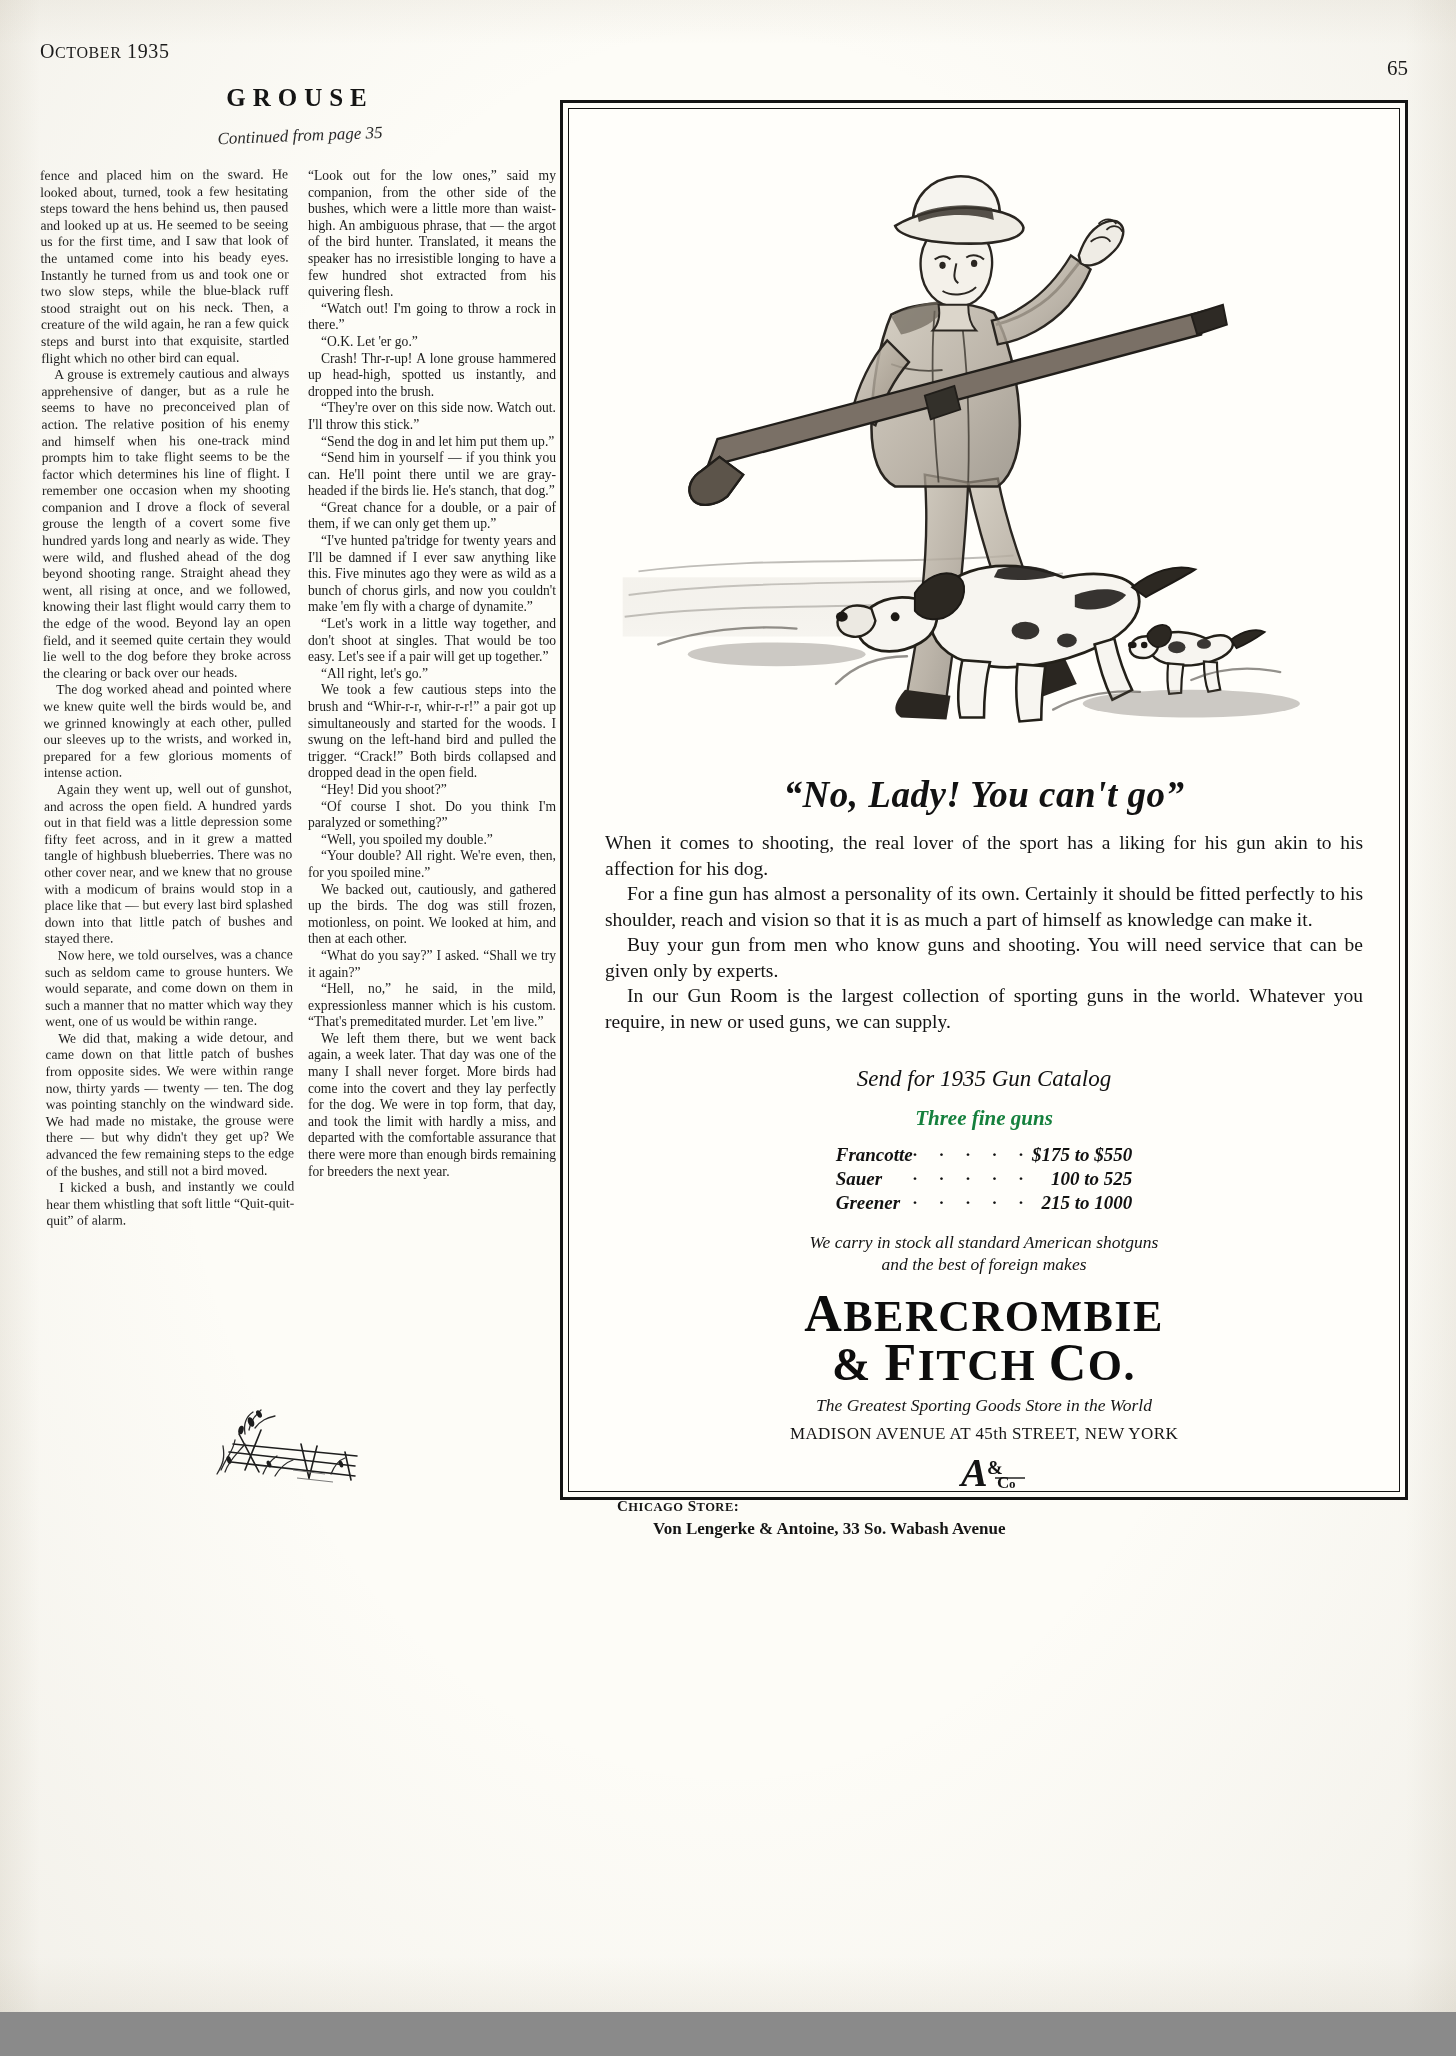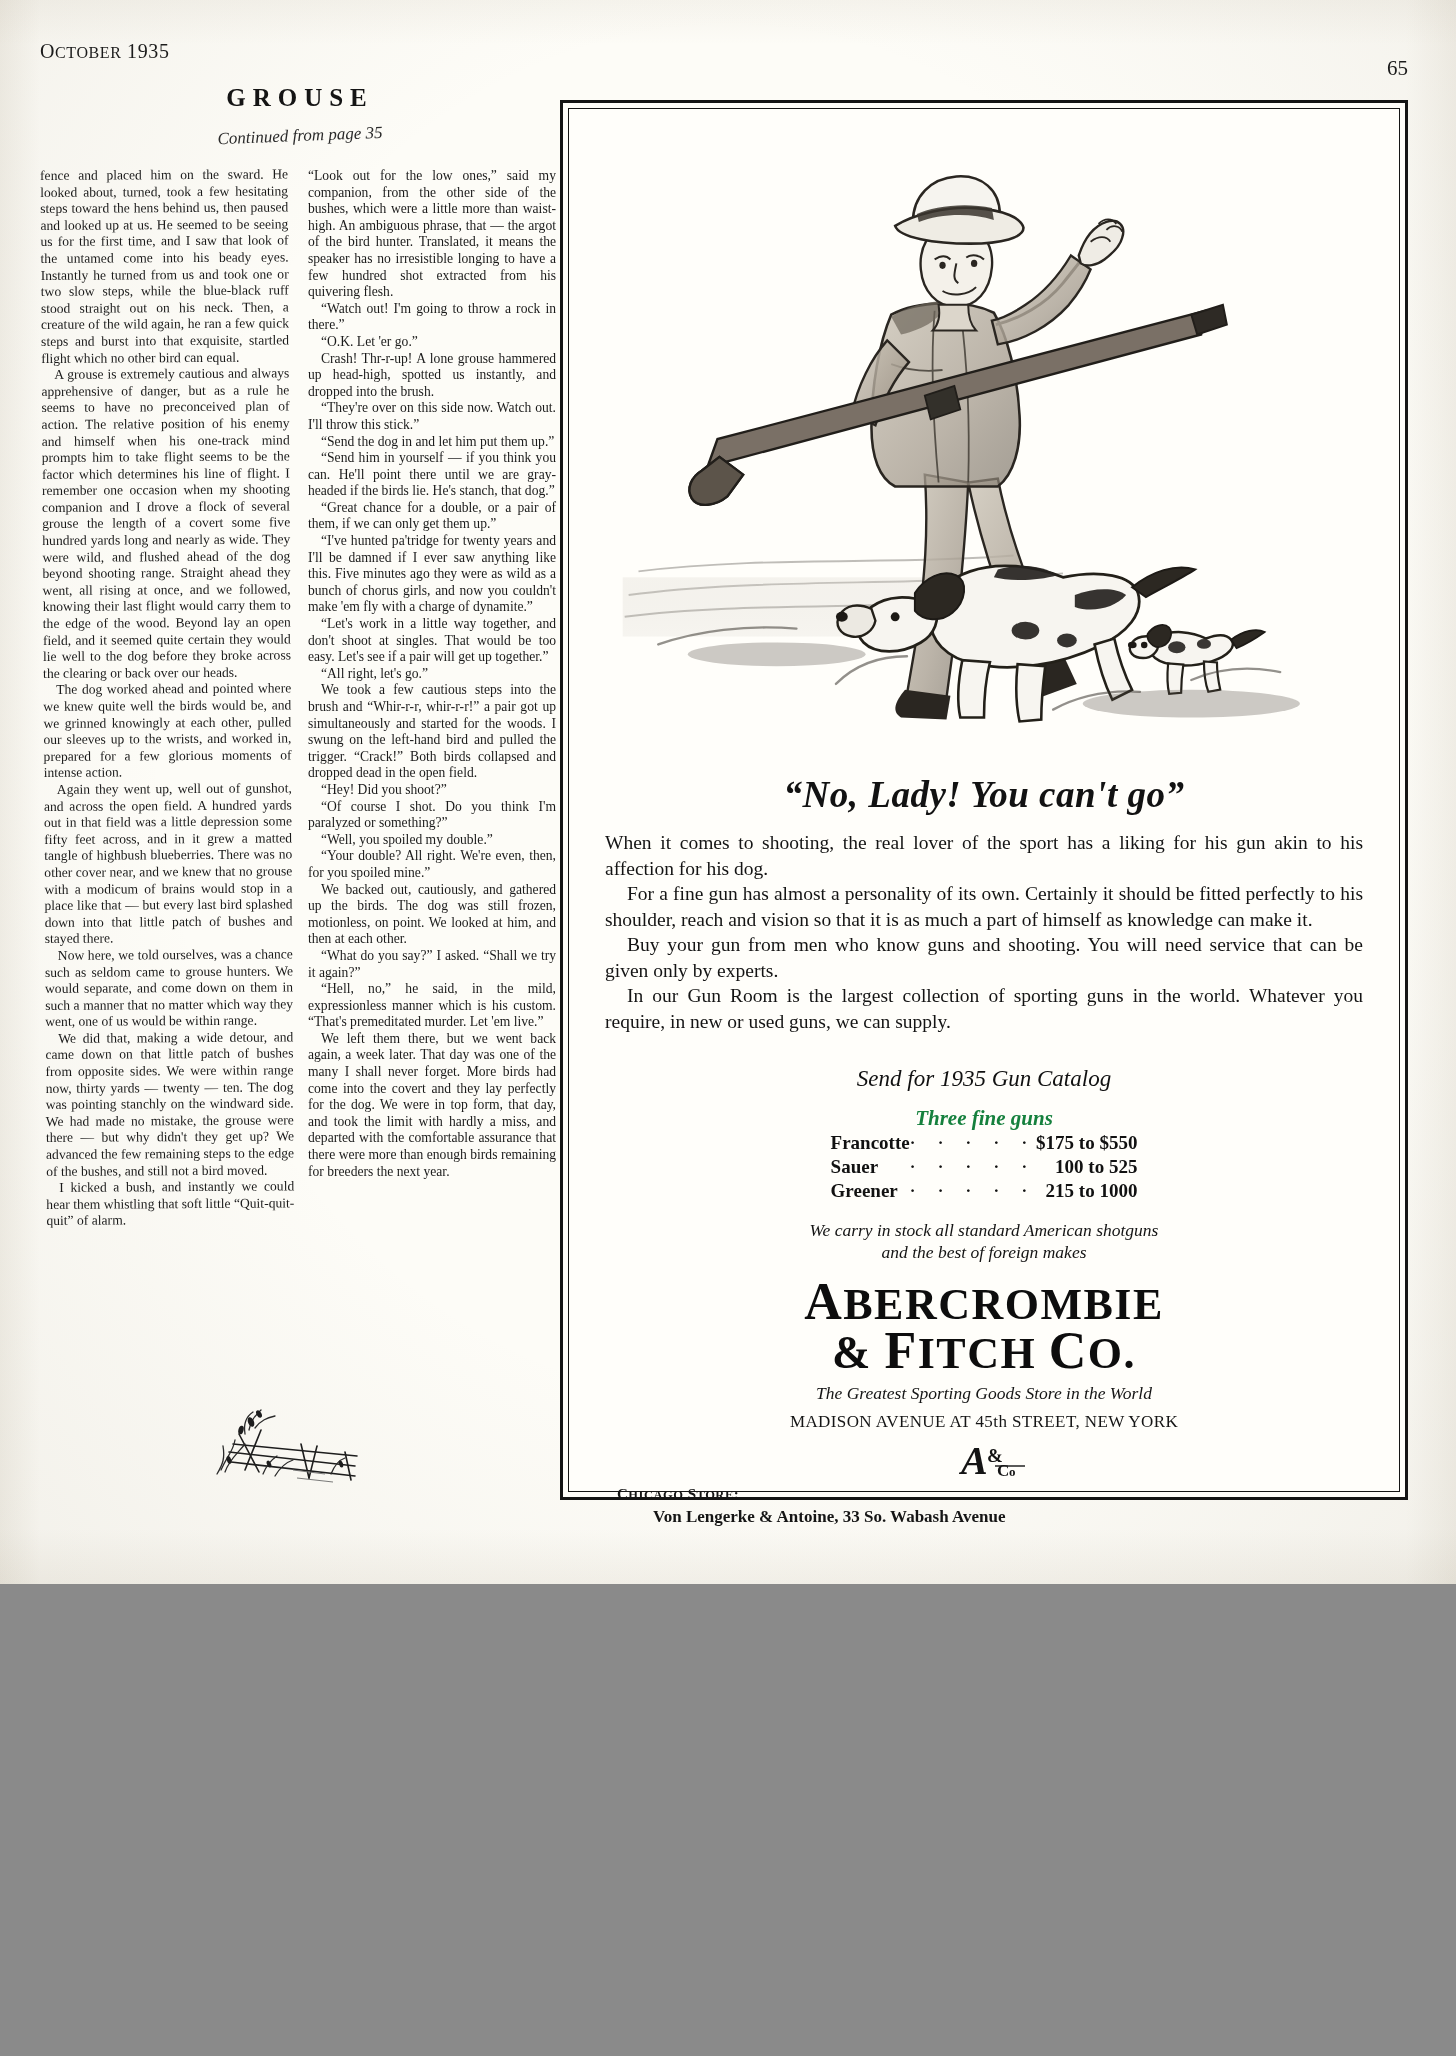--- a/index.html
+++ b/index.html
@@ -1,19 +1,19 @@
 <!DOCTYPE html>
 <html><head>
 <meta charset="utf-8">
 <style>
   html,body{margin:0;padding:0;background:#8a8a8a;}
   body{font-family:"Liberation Serif", serif;}
   .page{
     position:relative;
-    width:1456px;height:1584px;
+    width:1456px;height:2012px;
     background:#fdfcf7;
     overflow:hidden;
     box-sizing:border-box;
   }
   
   .paper-tone{
     position:absolute;inset:0;
     background:
       radial-gradient(ellipse at 50% 45%, rgba(255,255,255,0) 55%, rgba(150,140,120,0.10) 100%),
       linear-gradient(90deg, rgba(190,180,160,0.18) 0px, rgba(255,255,255,0) 40px),
@@ -127,25 +127,26 @@
     color:#111;
   }
   .ad-threeguns{
     text-align:center;
     font-style:italic;font-weight:bold;
     font-size:21px;
     margin-top:14px;
     color:#15803d;
   }
   .price-table{
-    margin:0 auto 0 auto;
+    margin:12px auto 0 auto;
     border-collapse:collapse;
     font-weight:bold;
     font-size:19px;
     color:#111;
+    font-style:italic;
   }
   .price-table td{padding:1px 0;}
   .pt-name{padding-right:8px;white-space:nowrap;}
   .pt-dots{
     letter-spacing:9px;
     font-size:17px;
     padding:0 10px 0 4px;
     color:#111;
   }
   .pt-price{white-space:nowrap;text-align:right;}

